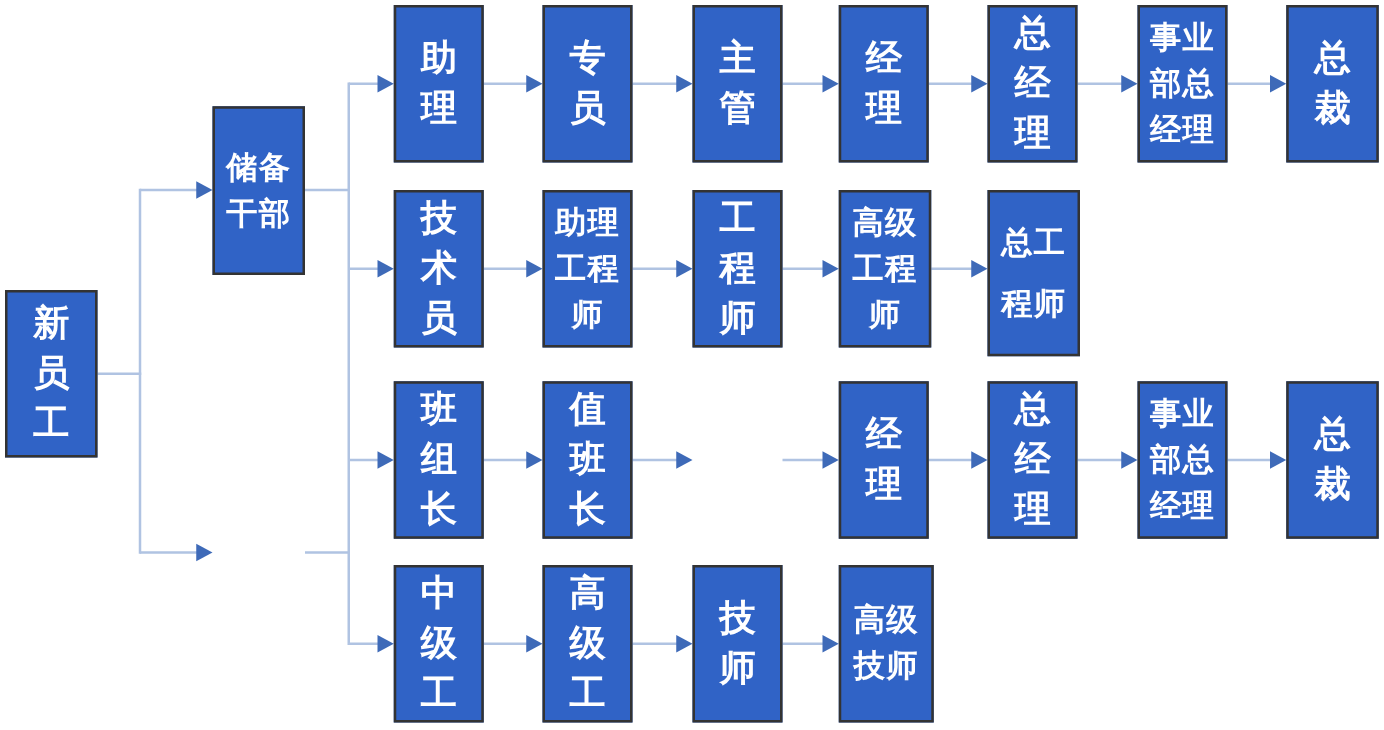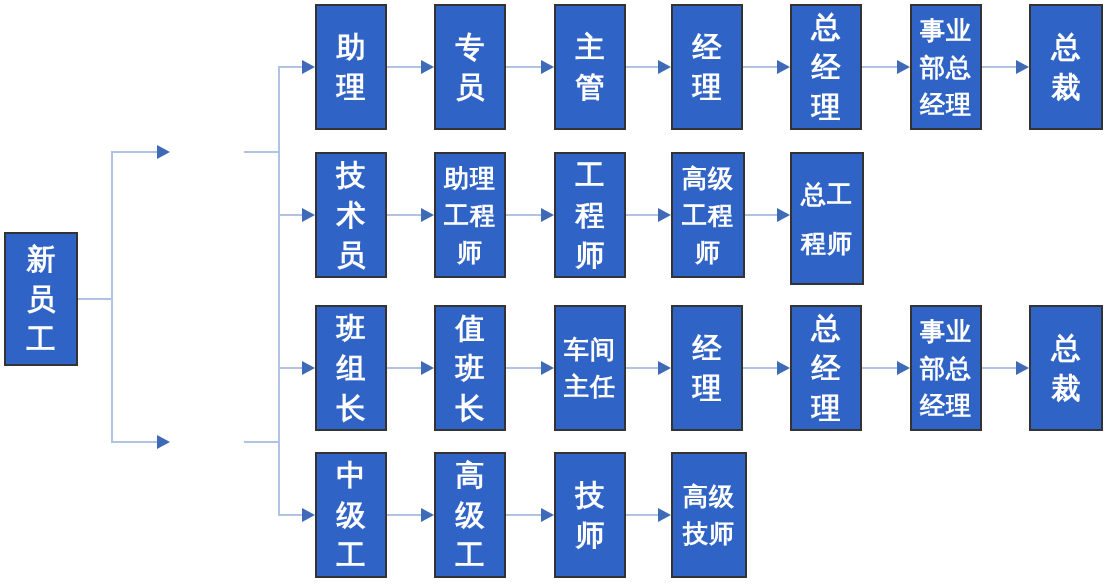--- a/index.html
+++ b/index.html
@@ -108,20 +108,24 @@
     <div class="arrowhead" style="left: 421px; top: 508px;"></div>
     <div class="hline" style="left: 506px; top: 514px; width: 37px;"></div>
     <div class="arrowhead" style="left: 541px; top: 508px;"></div>
     <div class="hline" style="left: 626px; top: 514px; width: 34px;"></div>
     <div class="arrowhead" style="left: 658px; top: 508px;"></div>
     <div class="node big" style="left: 4px; top: 232px; width: 74px; height: 134px;">
       <span class="node-line">新</span>
       <span class="node-line">员</span>
       <span class="node-line">工</span>
     </div>
+    <div class="node small" style="left: 170px; top: 85px; width: 74px; height: 135px;">
+      <span class="node-line">储备</span>
+      <span class="node-line">干部</span>
+    </div>
     <div class="node big" style="left: 315px; top: 4px; width: 72px; height: 126px;">
       <span class="node-line">助</span>
       <span class="node-line">理</span>
     </div>
     <div class="node big" style="left: 434px; top: 4px; width: 72px; height: 126px;">
       <span class="node-line">专</span>
       <span class="node-line">员</span>
     </div>
     <div class="node big" style="left: 554px; top: 4px; width: 72px; height: 126px;">
       <span class="node-line">主</span>
@@ -172,24 +176,20 @@
     <div class="node big" style="left: 315px; top: 305px; width: 72px; height: 126px;">
       <span class="node-line">班</span>
       <span class="node-line">组</span>
       <span class="node-line">长</span>
     </div>
     <div class="node big" style="left: 434px; top: 305px; width: 72px; height: 126px;">
       <span class="node-line">值</span>
       <span class="node-line">班</span>
       <span class="node-line">长</span>
     </div>
-    <div class="node small" style="left: 554px; top: 305px; width: 72px; height: 126px;">
-      <span class="node-line">车间</span>
-      <span class="node-line">主任</span>
-    </div>
     <div class="node big" style="left: 671px; top: 305px; width: 72px; height: 126px;">
       <span class="node-line">经</span>
       <span class="node-line">理</span>
     </div>
     <div class="node big" style="left: 790px; top: 305px; width: 72px; height: 126px;">
       <span class="node-line">总</span>
       <span class="node-line">经</span>
       <span class="node-line">理</span>
     </div>
     <div class="node small" style="left: 910px; top: 305px; width: 72px; height: 126px;">

